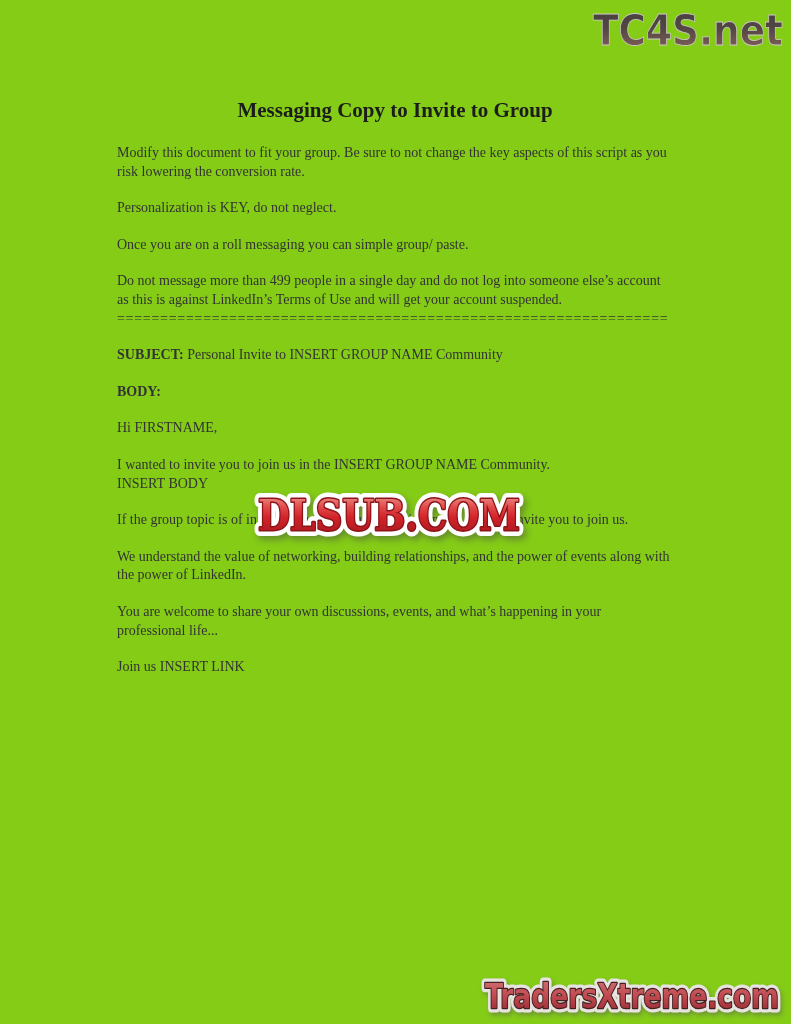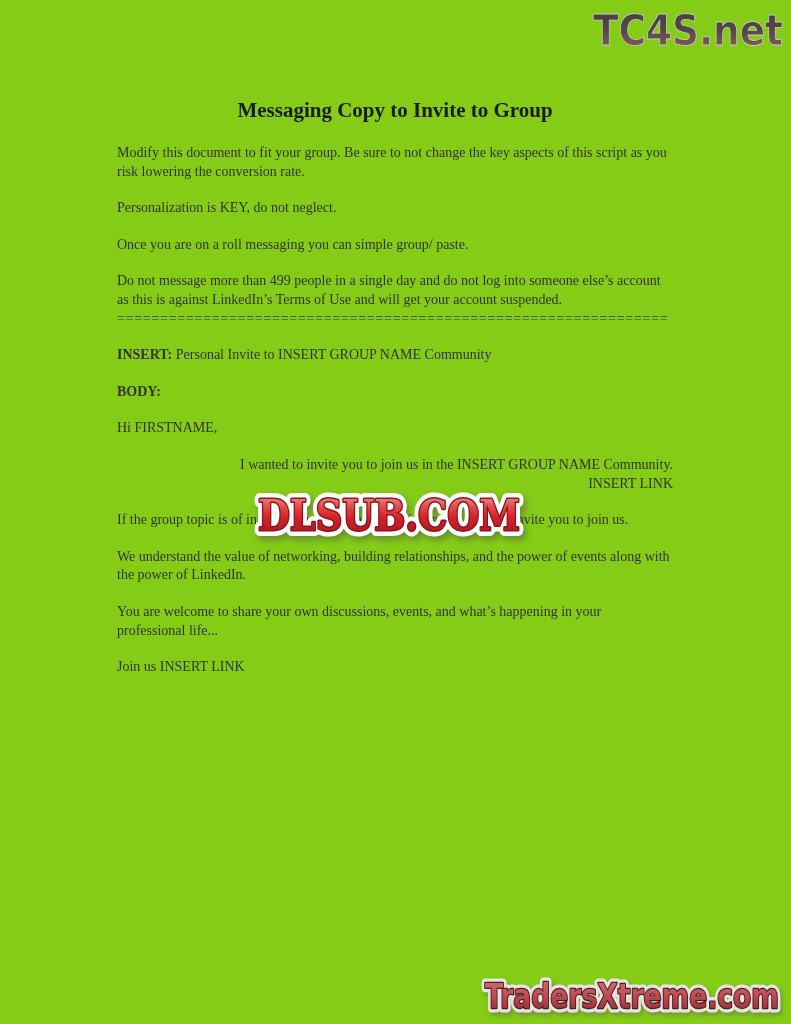--- a/index.html
+++ b/index.html
@@ -39,21 +39,21 @@
   }
   .content p { margin: 0 0 18px 0; }
   .content p.tight { margin-bottom: 0; }
   .divider {
     white-space: nowrap;
     overflow: hidden;
     letter-spacing: 0.72px;
     margin: 0 0 18px 0;
   }
   .bold { font-weight: bold; }
-  .block-line { display: block; text-align: right; }
+  .block-line { display: block; }
 
   
   .dlsub-stamp {
     position: absolute;
     left: 246px;
     top: 483px;
     filter: drop-shadow(3px 4px 3px rgba(70,70,70,0.45));
   }
 
   
@@ -83,29 +83,29 @@
   <div class="content">
     <h1 class="doc-title">Messaging Copy to Invite to Group</h1>
 
     <p>Modify this document to fit your group. Be sure to not change the key aspects of this script as you risk lowering the conversion rate.</p>
     <p>Personalization is KEY, do not neglect.</p>
     <p>Once you are on a roll messaging you can simple group/ paste.</p>
     <p class="tight">Do not message more than 499 people in a single day and do not log into someone else’s account as this is against LinkedIn’s Terms of Use and will get your account suspended.</p>
 
     <div class="divider">================================================================</div>
 
-    <p><span class="bold">INSERT:</span> <span>Personal Invite to INSERT GROUP NAME Community</span></p>
+    <p><span class="bold">SUBJECT:</span> <span>Personal Invite to INSERT GROUP NAME Community</span></p>
 
     <p class="bold">BODY:</p>
 
     <p>Hi FIRSTNAME,</p>
 
     <p>
         <span class="block-line">I wanted to invite you to join us in the INSERT GROUP NAME Community.</span>
-        <span class="block-line">INSERT LINK</span>
+        <span class="block-line">INSERT BODY</span>
       </p>
 
     <p>If the group topic is of interest to you or you specialize in this area we invite you to join us.</p>
     <p>We understand the value of networking, building relationships, and the power of events along with the power of LinkedIn.</p>
     <p>You are welcome to share your own discussions, events, and what’s happening in your professional life...</p>
 
     <p>Join us INSERT LINK</p>
 
   </div>
 

